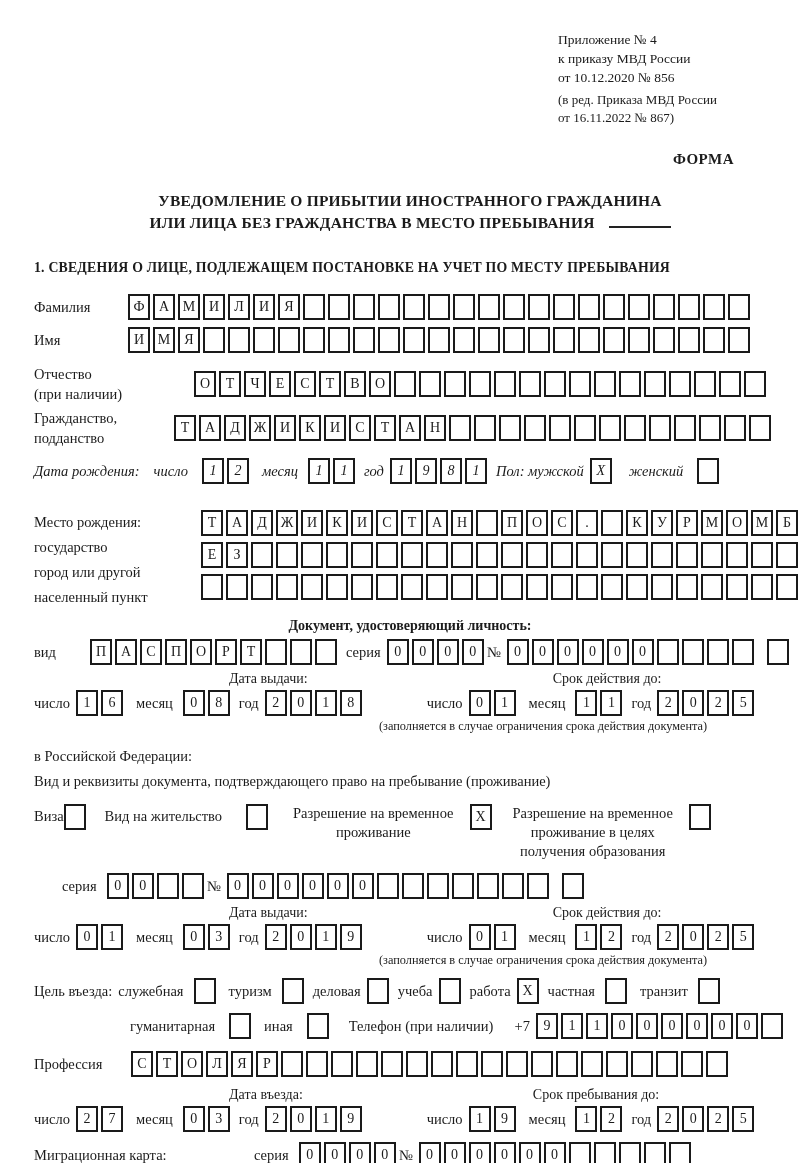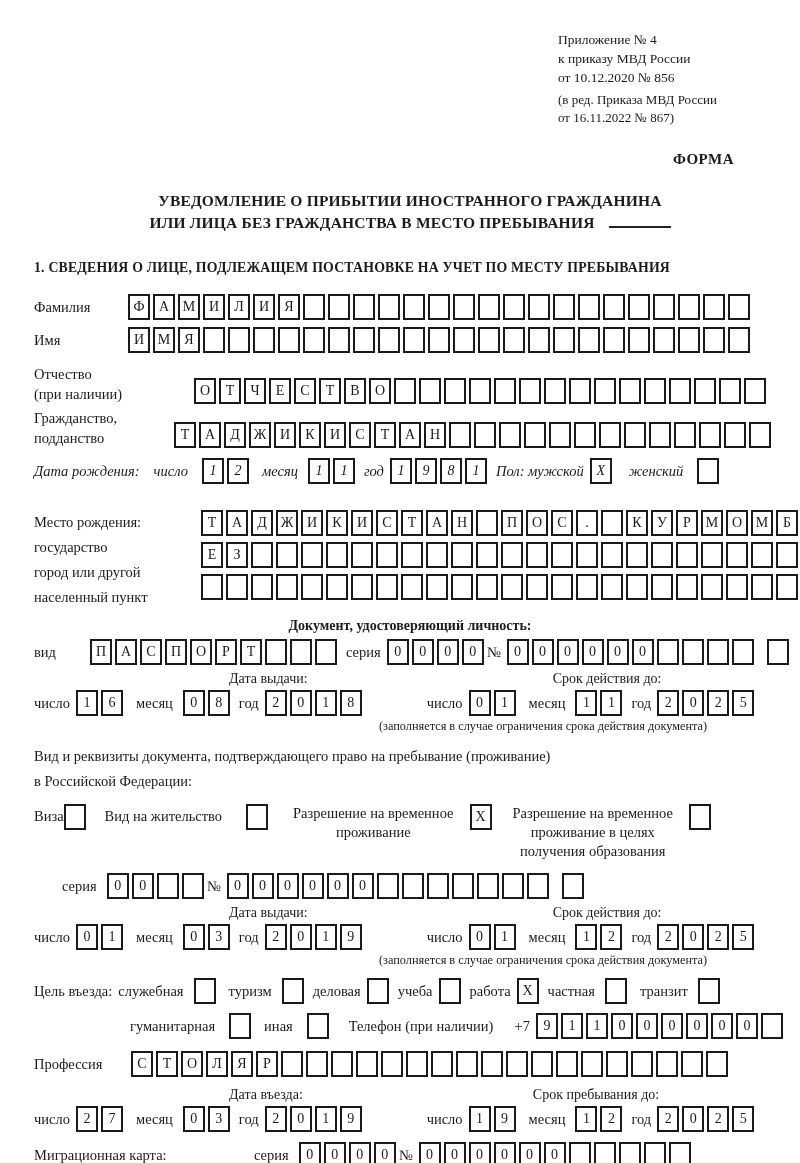--- a/index.html
+++ b/index.html
@@ -127,21 +127,21 @@
         <span class="cell"></span>
         <span class="cell"></span>
         <span class="cell"></span>
         <span class="cell"></span>
         <span class="cell"></span>
         <span class="cell"></span>
         <span class="cell"></span>
       </div>
   </div>
 
-  <div class="row" style="align-items:flex-end;margin-top:11px;">
+  <div class="row" style="align-items:center;margin-top:11px;">
     <div class="lab two-col-label" style="width:160px;">
       <div>Отчество</div>
       <div>(при наличии)</div>
     </div>
     <div class="cells">
         <span class="cell">О</span>
         <span class="cell">Т</span>
         <span class="cell">Ч</span>
         <span class="cell">Е</span>
         <span class="cell">С</span>
@@ -159,21 +159,21 @@
         <span class="cell"></span>
         <span class="cell"></span>
         <span class="cell"></span>
         <span class="cell"></span>
         <span class="cell"></span>
         <span class="cell"></span>
         <span class="cell"></span>
       </div>
   </div>
 
-  <div class="row" style="align-items:flex-end; margin-top:4px;">
+  <div class="row" style="align-items:center; margin-top:4px;">
     <div class="lab two-col-label" style="width:140px;">
       <div>Гражданство,</div>
       <div>подданство</div>
     </div>
     <div class="cells">
         <span class="cell">Т</span>
         <span class="cell">А</span>
         <span class="cell">Д</span>
         <span class="cell">Ж</span>
         <span class="cell">И</span>
@@ -420,22 +420,22 @@
     <span class="cells">
         <span class="cell">2</span>
         <span class="cell">0</span>
         <span class="cell">2</span>
         <span class="cell">5</span>
       </span>
   </div>
   <div class="fill-note">(заполняется в случае ограничения срока действия документа)</div>
 
   <div style="margin-top:10px; line-height:25px;">
+    <div>в Российской Федерации:</div>
     <div>Вид и реквизиты документа, подтверждающего право на пребывание (проживание)</div>
-    <div>в Российской Федерации:</div>
   </div>
 
   <div class="permit-row">
     <span class="lab" style="margin-top:4px;">Виза</span>
     <span class="cells">
         <span class="cell"></span>
       </span>
     <span style="width:16px;"></span>
     <span class="lab" style="margin-top:4px;">Вид на жительство</span>
     <span style="width:24px;"></span>

